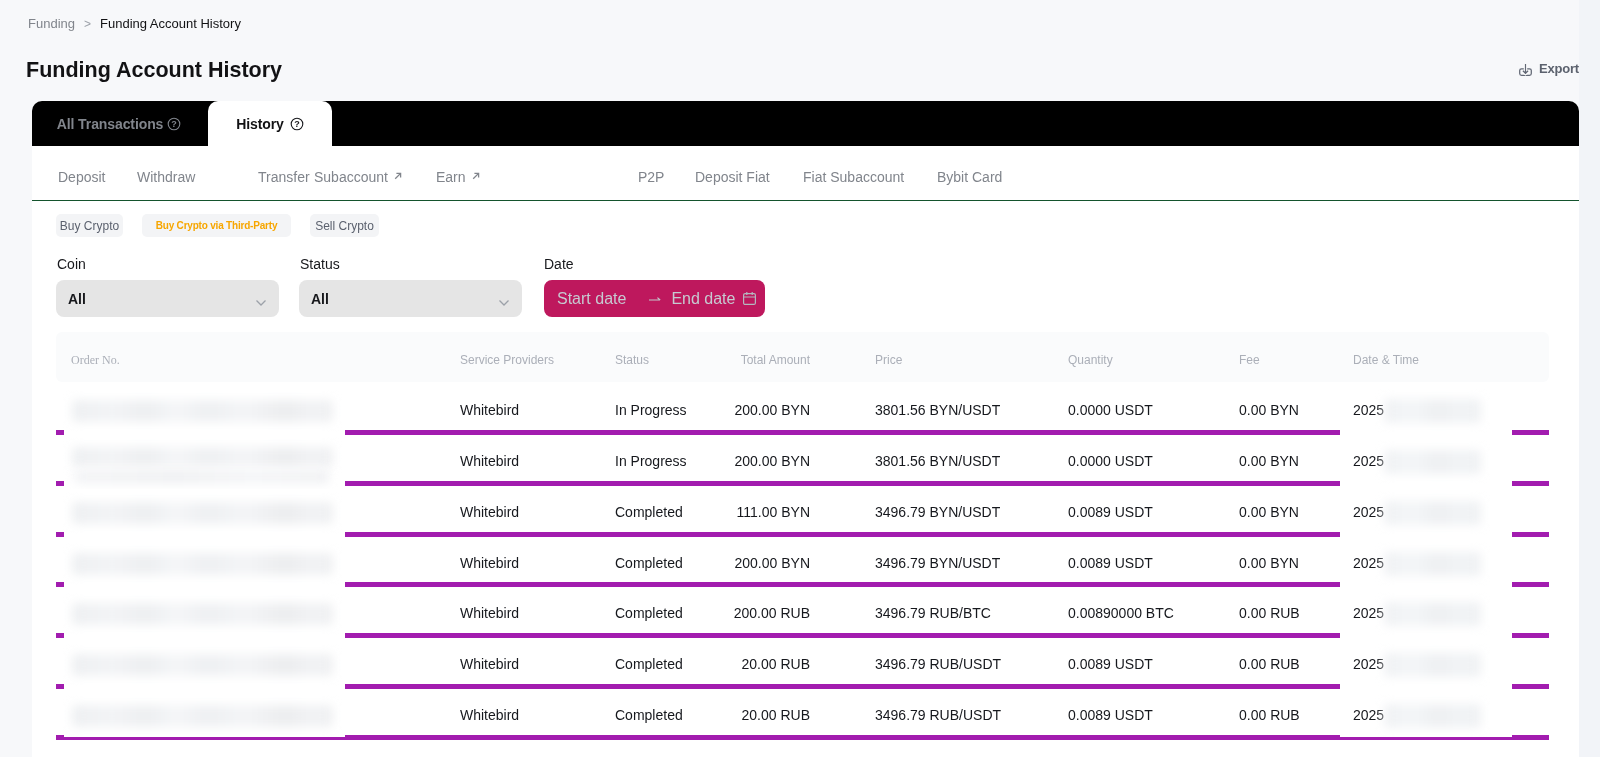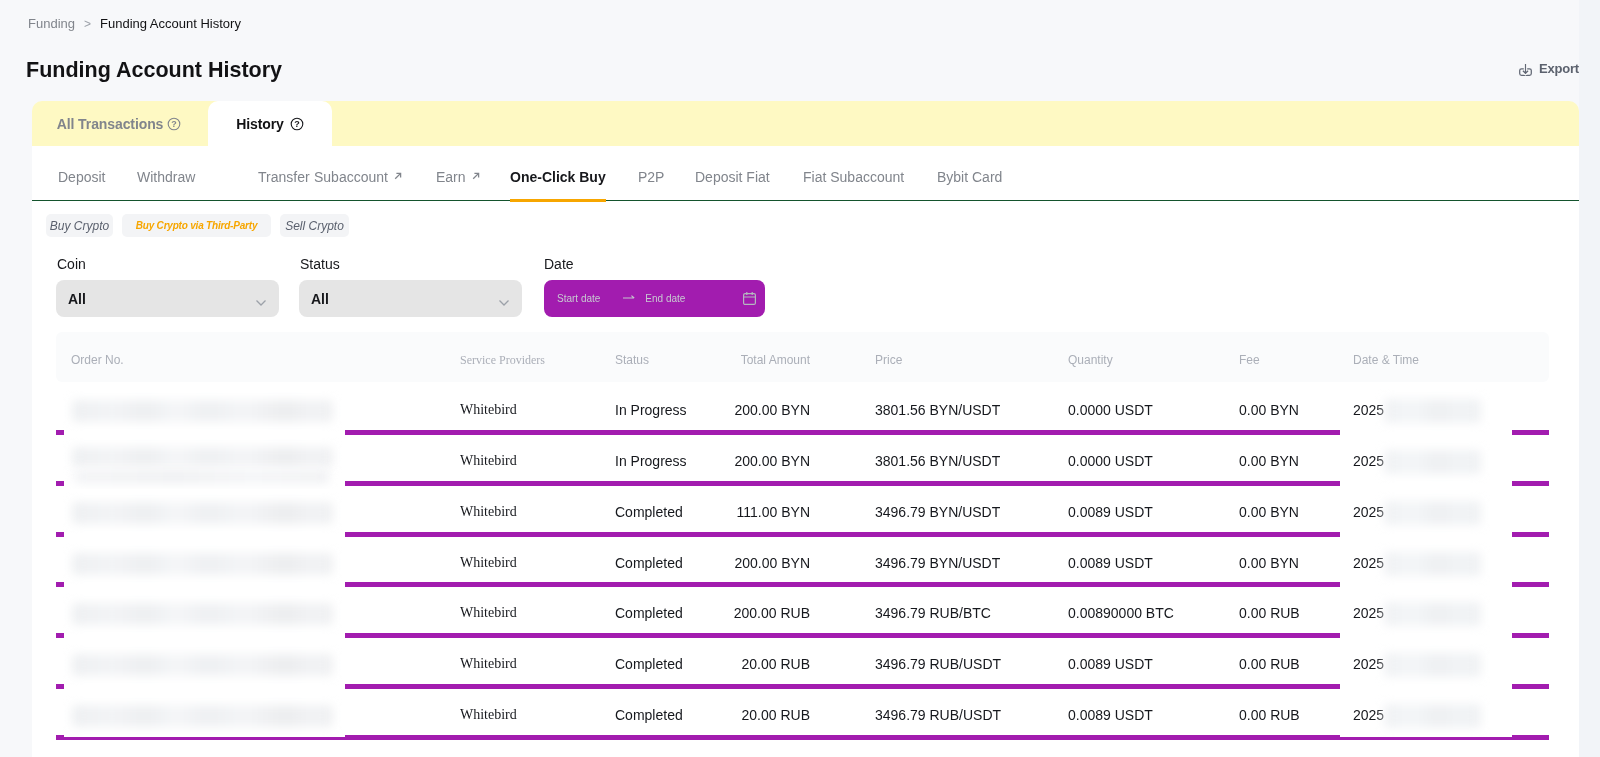--- a/index.html
+++ b/index.html
@@ -4,50 +4,50 @@
 <style>
 * { margin:0; padding:0; box-sizing:border-box; }
 html,body { width:1600px; height:757px; overflow:hidden; }
 body { background:#f7f8fa; font-family:"Liberation Sans", sans-serif; position:relative; color:#121214; }
 .gutter { position:absolute; right:0; top:0; width:21px; height:757px; background:#f2f4f8; }
 .crumbs { position:absolute; left:28px; top:16px; font-size:13px; color:#81858c; }
 .crumbs .sep { margin:0 9px; color:#9ba0a8; font-size:12px; }
 .crumbs .cur { color:#121214; }
 h1.title { position:absolute; left:26px; top:58px; font-size:21.5px; font-weight:700; color:#121214; letter-spacing:0; }
 .export { position:absolute; right:21px; top:61px; display:flex; align-items:center; gap:7px; font-size:13px; font-weight:700; letter-spacing:-0.2px; color:#5c626e; }
-.tabstrip { position:absolute; left:32px; top:101px; width:1547px; height:45px; background:#fef9c3; border-radius:10px 10px 0 0; }
+.tabstrip { position:absolute; left:32px; top:101px; width:1547px; height:45px; background:#000000; border-radius:10px 10px 0 0; }
 .tab1 { position:absolute; left:0; top:0; width:174px; height:45px; display:flex; align-items:center; justify-content:center; gap:4px; font-size:14px; font-weight:700; letter-spacing:-0.1px; color:#81858c; }
 .tab2 { position:absolute; left:176px; top:0; width:124px; height:45px; background:#ffffff; border-radius:10px 10px 0 0; display:flex; align-items:center; justify-content:center; gap:6px; font-size:14px; font-weight:700; letter-spacing:-0.1px; color:#121214; }
 .panel { position:absolute; left:32px; top:146px; width:1547px; height:611px; background:#ffffff; }
 .subtabs { position:absolute; left:0; top:0; width:100%; height:55px; border-bottom:1px solid #14532d; }
 .subtabs .st { position:absolute; top:0; height:55px; line-height:62px; font-size:14px; color:#81858c; white-space:nowrap; }
 .subtabs .st.active { color:#17181c; font-weight:700; }
 .subtabs .st.active .uline { position:absolute; left:0; right:0; bottom:-1px; height:3px; background:#f7a600; }
 .arr { display:inline-block; vertical-align:0px; margin-left:4px; }
-.pills { position:absolute; left:14px; top:68px; display:flex; gap:9px;font-style:italic; }
+.pills { position:absolute; left:24px; top:68px; display:flex; gap:19px; }
 .pill { height:23px; display:flex; align-items:center; justify-content:center; background:#f3f4f6; border-radius:5px; font-size:12px; color:#5b616e; white-space:nowrap; }
 .pill.active { color:#f7a600; font-weight:700; font-size:10px; letter-spacing:-0.2px; }
 .flabel { position:absolute; top:110px; font-size:14px; color:#17181c;text-align:right; }
 .fbox { position:absolute; top:134px; height:37px; width:223px; background:#e5e5e5; border-radius:8px; display:flex; align-items:center; padding:0 12px; }
 .fbox .val { font-size:14px; font-weight:700; color:#17181c; }
 .fbox .chev { position:absolute; right:12px; top:13px; }
-.datebox { position:absolute; top:134px; left:512px; height:37px; width:221px; background:#a21caf; border-radius:8px; display:flex; align-items:center; padding:0 12px; font-size:10px; color:#c7cad1; }
+.datebox { position:absolute; top:134px; left:512px; height:37px; width:221px; background:#be185d; border-radius:8px; display:flex; align-items:center; padding:0 12px; font-size:16px; color:#c7cad1; }
 .thead { position:absolute; left:24px; top:186px; width:1493px; height:50px; background:#fafbfc; border-radius:6px; font-size:12px; color:#abafb8; }
 .thead span { position:absolute; top:21px; }
 .rows { position:absolute; left:24px; top:238px; width:1493px; }
 .trow { position:relative; height:50.857px; border-bottom:5px solid #a21caf; font-size:14px; color:#16181d; }
 .trow span { position:absolute; top:18px; white-space:nowrap; }
-.c-sp { left:404px;font-family:Liberation Serif, serif; }
+.c-sp { left:404px; }
 .c-st { left:559px; }
 .c-ta { left:544px; width:210px; text-align:right; }
 .c-pr { left:819px; }
 .c-qt { left:1012px; }
 .c-fee { left:1183px; }
 .c-dt { left:1297px; }
-.h-ord { left:15px; }
+.h-ord { left:15px;font-family:Liberation Serif, serif; }
 .blurwrap { position:absolute; left:8px; top:3px; width:281px; height:48px; background:#ffffff; }
 .oblur { position:absolute; left:8px; top:13px; width:261px; height:22px; border-radius:4px; filter:blur(5px); }
 .oblur2 { position:absolute; left:10px; top:31px; width:255px; height:15px; border-radius:4px; filter:blur(5px); background:linear-gradient(90deg,#f4f5f7,#f0f1f3 40%,#f5f6f8 70%,#f1f2f4); }
 .dblurwrap { position:absolute; left:1284px; top:3px; width:172px; height:48px; background:#ffffff; }
 .dblurwrap .y { position:absolute; left:13px; top:15px; font-size:14px; color:#16181d; }
 .dblur { position:absolute; left:44px; top:12px; width:97px; height:24px; border-radius:4px; filter:blur(5px); background:linear-gradient(90deg,#f0f2f4 0%,#f4f6f8 30%,#eef0f2 55%,#f2f4f6 80%,#eff1f3 100%); }
 .g1 { background:linear-gradient(90deg,#eef0f2 0%,#f3f4f6 16%,#edeff1 28%,#f5f6f8 40%,#eef0f2 52%,#f4f5f7 66%,#ecedef 82%,#f2f3f5 92%,#eff0f2 100%); }
 </style>
 </head>
 <body>
@@ -80,21 +80,20 @@
   <div class="subtabs">
     <div class="st" style="left:26px;">Deposit</div>
     <div class="st" style="left:105px;">Withdraw</div>
     <div class="st" style="left:198px;margin-left:28px;">Transfer</div>
     <div class="st" style="left:282px;">Subaccount<span class="arr"><svg width="12" height="12" viewBox="0 0 12 12" fill="none" stroke="#81858c" stroke-width="1.3">
             <path d="M3.2 8.8 L8.6 3.4 M4.4 3.4 H8.6 V7.6"></path>
           </svg></span></div>
     <div class="st" style="left:404px;">Earn<span class="arr"><svg width="12" height="12" viewBox="0 0 12 12" fill="none" stroke="#81858c" stroke-width="1.3">
             <path d="M3.2 8.8 L8.6 3.4 M4.4 3.4 H8.6 V7.6"></path>
           </svg></span></div>
-    <div class="st active" style="left:478px;">One-Click Buy<span class="uline"></span></div>
     <div class="st" style="left:606px;">P2P</div>
     <div class="st" style="left:663px;">Deposit Fiat</div>
     <div class="st" style="left:771px;">Fiat Subaccount</div>
     <div class="st" style="left:905px;">Bybit Card</div>
   </div>
   <div class="pills">
     <div class="pill" style="width:67px;">Buy Crypto</div>
     <div class="pill active" style="width:149px;">Buy Crypto via Third-Party</div>
     <div class="pill" style="width:69px;">Sell Crypto</div>
   </div>

